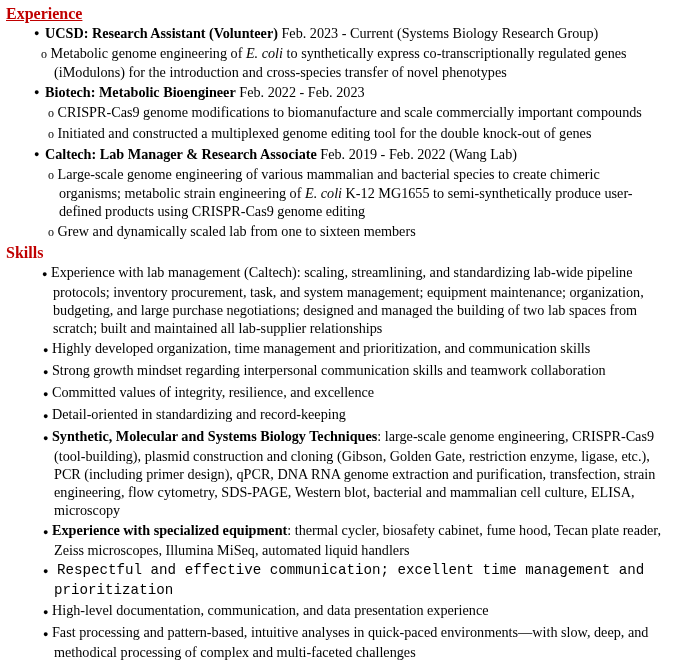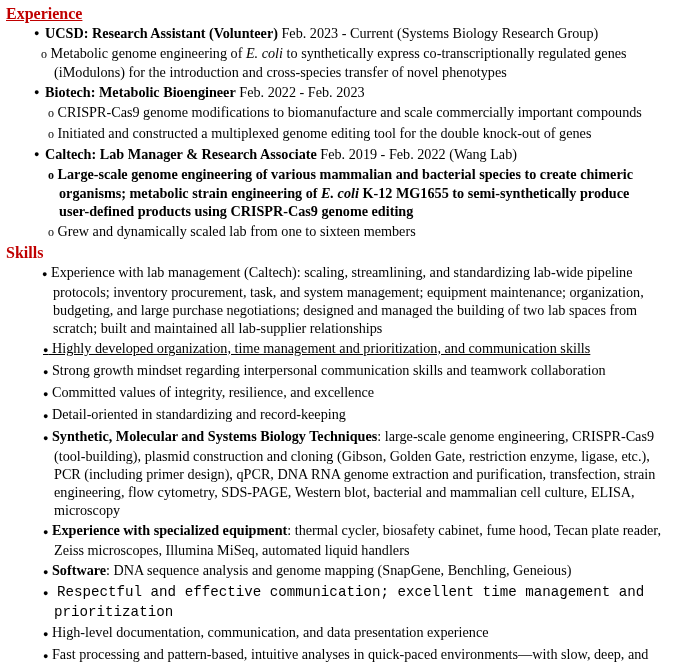--- a/index.html
+++ b/index.html
@@ -45,36 +45,36 @@
   </div>
   <div class="row" style="margin-left:48px;">
     <span style="font-size:12px;">o</span>
     <span>Initiated and constructed a multiplexed genome editing tool for the double knock-out of genes</span>
   </div>
 
   <div class="row" style="margin-left:34px;padding-left:11px;">
     <span class="bullet" style="left:0;font-size:9px;">●</span>
     <span class="text"><b>Caltech: Lab Manager &amp; Research Associate</b><span> Feb. 2019 - Feb. 2022 (Wang Lab)</span></span>
   </div>
-  <div class="row" style="margin-left:48px;padding-left:11px;text-indent:-11px;width:580px;font-weight:bold;">
+  <div class="row" style="margin-left:48px;padding-left:11px;text-indent:-11px;width:580px;">
     <span style="font-size:12px;">o</span>
     <span>Large-scale genome engineering of various mammalian and bacterial species to create chimeric organisms; metabolic strain engineering of </span><i>E. coli</i><span> K-12 MG1655 to semi-synthetically produce user-defined products using CRISPR-Cas9 genome editing</span>
   </div>
   <div class="row" style="margin-left:48px;">
     <span style="font-size:12px;">o</span>
     <span>Grew and dynamically scaled lab from one to sixteen members</span>
   </div>
 
   <div class="heading" style="color: rgb(192, 0, 0);">Skills</div>
 
   <div class="row" style="margin-left:38px;padding-left:15px;text-indent:-11px;width:610px;">
     <span style="font-size:9px;">●</span>
     <span>Experience with lab management (Caltech): scaling, streamlining, and standardizing lab-wide pipeline protocols; inventory procurement, task, and system management; equipment maintenance; organization, budgeting, and large purchase negotiations; designed and managed the building of two lab spaces from scratch; built and maintained all lab-supplier relationships</span>
   </div>
-  <div class="row" style="margin-left:32px;padding-left:22px;text-indent:-11px;width:610px;text-decoration:underline;">
+  <div class="row" style="margin-left:32px;padding-left:22px;text-indent:-11px;width:610px;">
     <span style="font-size:9px;">●</span>
     <span>Highly developed organization, time management and prioritization, and communication skills</span>
   </div>
   <div class="row" style="margin-left:32px;padding-left:22px;text-indent:-11px;width:610px;">
     <span style="font-size:9px;">●</span>
     <span>Strong growth mindset regarding interpersonal communication skills and teamwork collaboration</span>
   </div>
   <div class="row" style="margin-left:32px;padding-left:22px;text-indent:-11px;width:610px;">
     <span style="font-size:9px;">●</span>
     <span>Committed values of integrity, resilience, and excellence</span>
@@ -84,24 +84,20 @@
     <span>Detail-oriented in standardizing and record-keeping</span>
   </div>
   <div class="row" style="margin-left:32px;padding-left:22px;text-indent:-11px;width:610px;">
     <span style="font-size:9px;">●</span>
     <b>Synthetic, Molecular and Systems Biology Techniques</b><span>: large-scale genome engineering, CRISPR-Cas9 (tool-building), plasmid construction and cloning (Gibson, Golden Gate, restriction enzyme, ligase, etc.), PCR (including primer design), qPCR, DNA RNA genome extraction and purification, transfection, strain engineering, flow cytometry, SDS-PAGE, Western blot, bacterial and mammalian cell culture, ELISA, microscopy</span>
   </div>
   <div class="row" style="margin-left:32px;padding-left:22px;text-indent:-11px;width:610px;">
     <span style="font-size:9px;">●</span>
     <b>Experience with specialized equipment</b><span>: thermal cycler, biosafety cabinet, fume hood, Tecan plate reader, Zeiss microscopes, Illumina MiSeq, automated liquid handlers</span>
   </div>
-  <div class="row" style="margin-left:32px;padding-left:22px;text-indent:-11px;width:610px;">
-    <span style="font-size:9px;">●</span>
-    <b>Software</b><span>: DNA sequence analysis and genome mapping (SnapGene, Benchling, Geneious)</span>
-  </div>
   <div class="row" style="margin-left:32px;padding-left:22px;text-indent:-11px;width:610px;font-family:Liberation Mono, monospace;">
     <span style="font-size:9px;">●</span>
     <span>Respectful and effective communication; excellent time management and prioritization</span>
   </div>
   <div class="row" style="margin-left:32px;padding-left:22px;text-indent:-11px;width:610px;">
     <span style="font-size:9px;">●</span>
     <span>High-level documentation, communication, and data presentation experience</span>
   </div>
   <div class="row" style="margin-left:32px;padding-left:22px;text-indent:-11px;width:610px;">
     <span style="font-size:9px;">●</span>

